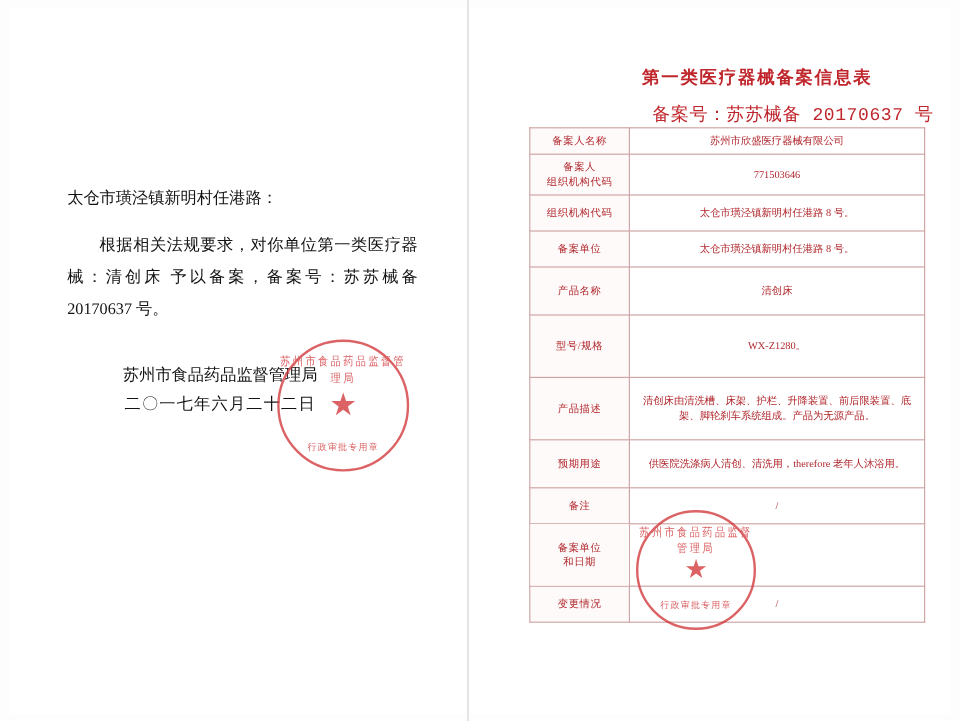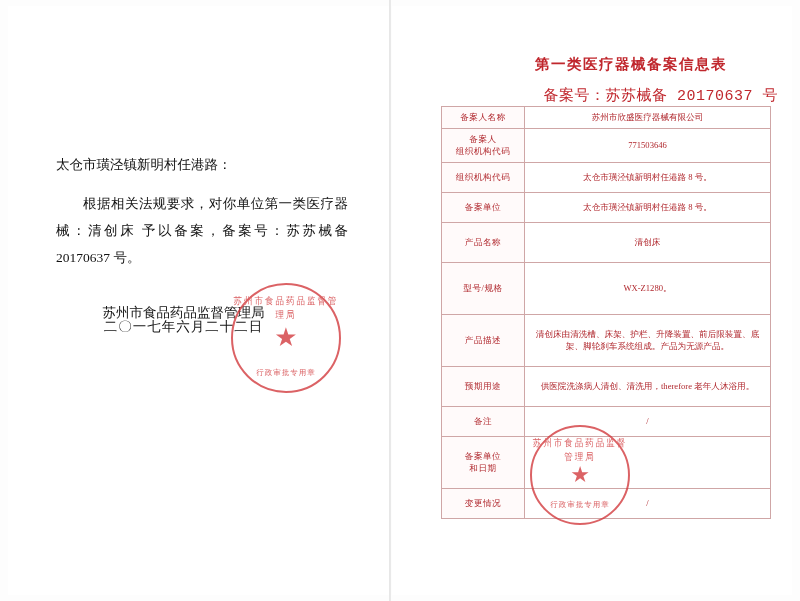--- a/index.html
+++ b/index.html
@@ -83,21 +83,21 @@
     width: 381px;
     text-align: center;
     font-size: 13.5px;
     color: #121212;
     padding-right: 30px;
     box-sizing: border-box;
   }
   .cert-date {
     position: absolute;
     left: 0;
-    top: 312px;
+    top: 322px;
     width: 381px;
     text-align: center;
     font-size: 13.5px;
     letter-spacing: 1px;
     color: #121212;
     padding-right: 30px;
     box-sizing: border-box;
   }
 
   

